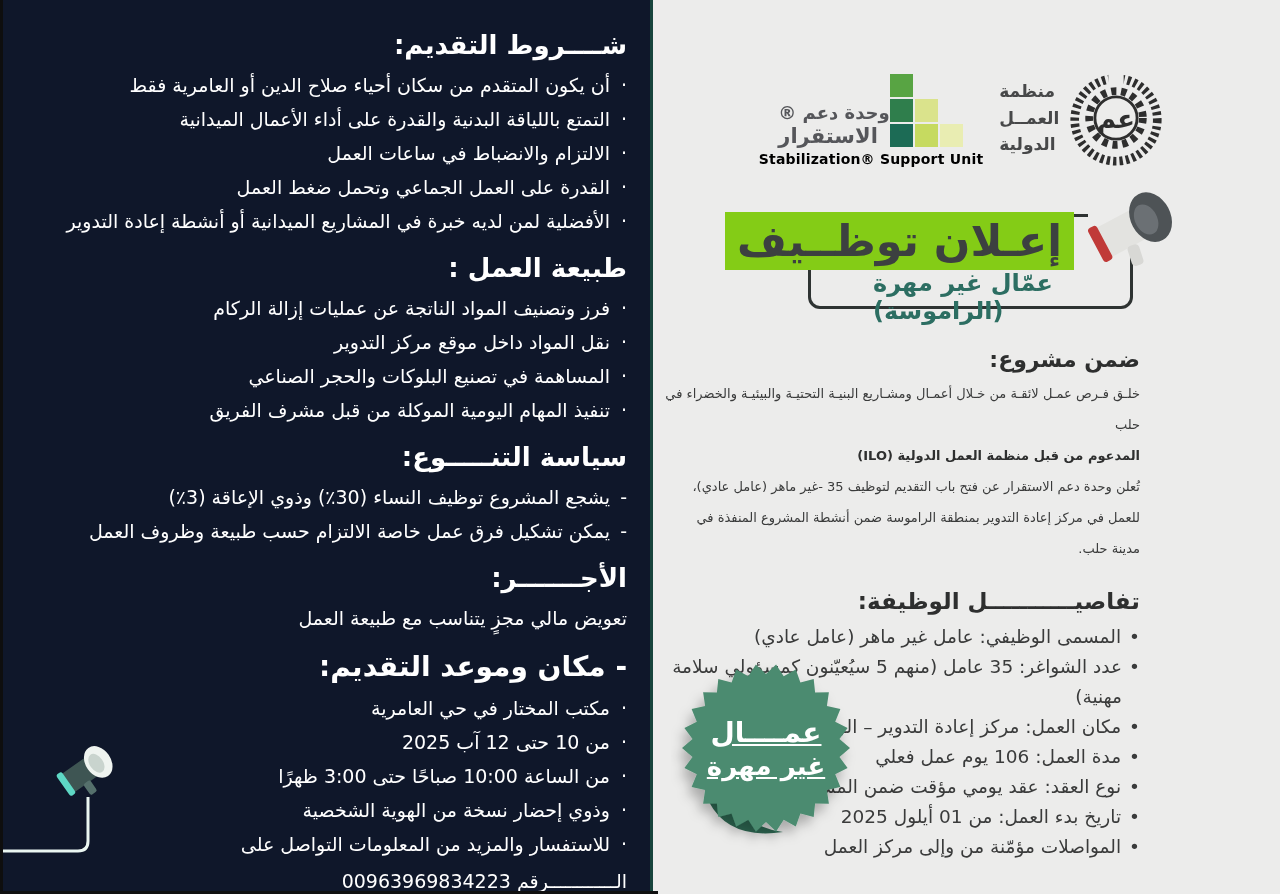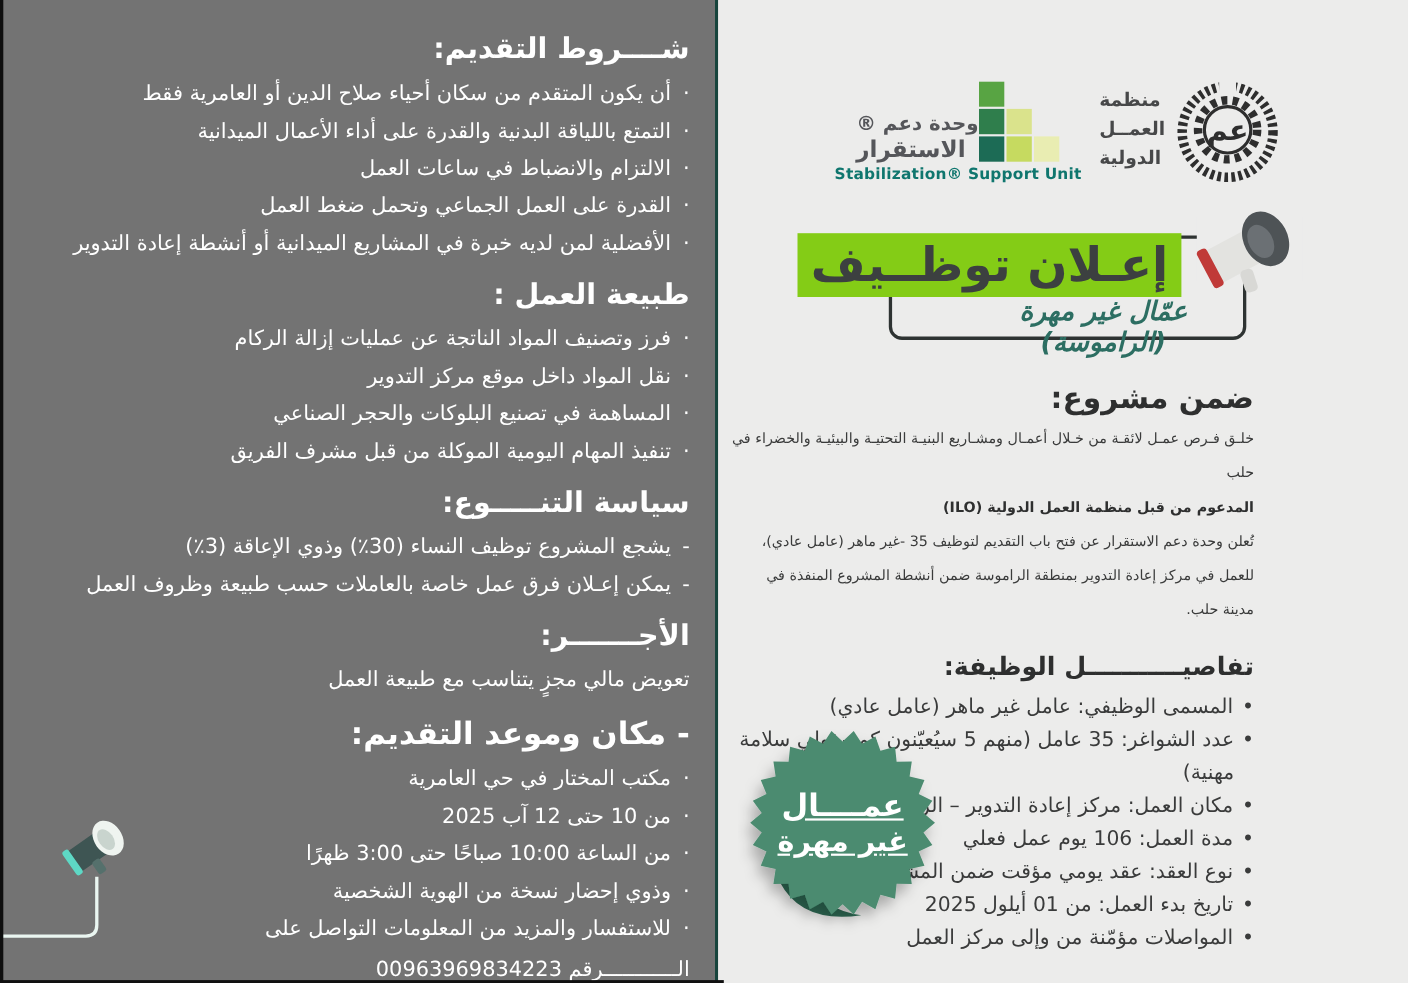--- a/index.html
+++ b/index.html
@@ -1,21 +1,21 @@
 <!DOCTYPE html>
 <html lang="ar"><head>
 <meta charset="utf-8">
 <style>
   html,body{margin:0;padding:0;background:#d8d8d6;}
   .poster{position:relative;width:1280px;height:894px;overflow:hidden;
           background:#ECECEB;font-family:"DejaVu Sans",sans-serif;}
 
   
   .left-panel{position:absolute;left:0;top:0;width:653px;height:894px;
-              background:#737373;color:#FFFFFF;direction:rtl;box-sizing:border-box;
+              background:#0f172a;color:#FFFFFF;direction:rtl;box-sizing:border-box;
               padding:30px 26px 0 30px;box-shadow:inset -3px 0 0 #17443C;}
   .lsec{margin-bottom:15px;}
   .lsec .lheading{font-size:26px;font-weight:bold;margin:0 0 8px;color:#FFFFFF;}
   .lsec.place .lheading{font-size:28px;margin-top:10px;}
   .li{display:flex;gap:9px;font-size:19px;line-height:34px;align-items:flex-start;}
   .li .mk{min-width:8px;font-size:19px;}
   .phone-line{font-size:19px;line-height:36px;margin-top:2px;}
 
   
   .left-mega{position:absolute;left:46px;top:726px;width:82px;height:84px;}
@@ -30,36 +30,36 @@
 
   .logos{display:flex;direction:rtl;justify-content:center;align-items:flex-start;
          gap:16px;padding:70px 10px 0 0;}
   .ilo{display:flex;direction:rtl;gap:9px;align-items:center;}
   .ilo-text{font-size:17px;font-weight:bold;color:#474849;line-height:1.55;text-align:left;}
   .ssu{display:flex;flex-direction:column;align-items:center;margin-top:4px;}
   .ssu-top{display:flex;direction:ltr;align-items:flex-end;gap:0;}
   .ssu-ar{direction:rtl;text-align:left;color:#55565A;}
   .ssu-ar-1{font-size:18px;font-weight:bold;line-height:1.35;}
   .ssu-ar-2{font-size:21px;font-weight:bold;line-height:1.1;}
-  .ssu-en{font-size:14px;font-weight:bold;color:#0f766e;margin-top:3px;letter-spacing:.2px;}
+  .ssu-en{font-size:14px;font-weight:bold;color:#000000;margin-top:3px;letter-spacing:.2px;}
 
   
   .title-block{position:relative;height:150px;margin-top:14px;}
   .frame{position:absolute;top:33px;right:147px;width:325px;height:95px;
          border:3.5px solid #2E3332;border-radius:12px;box-sizing:border-box;}
   .mega-bg{position:absolute;top:16px;right:96px;width:96px;height:58px;background:#ECECEB;}
   .main-title{position:absolute;top:2px;right:206px;font-size:43px;font-weight:bold;
               color:#3C4040;background:#84cc16;padding:0 12px;line-height:58px;white-space:nowrap;}
   .title-mega{position:absolute;top:0;right:98px;width:100px;height:95px;}
-  .subtitle{position:absolute;top:88px;right:147px;width:260px;text-align:center;
-            font-size:24px;font-weight:bold;color:#2C6E62;font-style:italic;}
+  .subtitle{position:absolute;top:88px;right:147px;width:260px;text-align:left;
+            font-size:24px;font-weight:bold;color:#2C6E62;}
 
   
   .right-content{padding:0 140px 0 12px;text-align:right;}
-  .sec-heading{font-size:27px;font-weight:bold;color:#2E2F2F;margin:16px 0 6px;}
+  .sec-heading{font-size:22px;font-weight:bold;color:#2E2F2F;margin:16px 0 6px;}
   .ptext{font-size:13px;line-height:31px;margin:0;}
   .ptext.bold{font-weight:bold;color:#2E2F2F;}
   .details-heading{font-size:23px;font-weight:bold;color:#2E2F2F;margin:24px 0 8px;}
   .dli{display:flex;gap:8px;font-size:18.5px;line-height:30px;align-items:flex-start;}
   .dli .mk{min-width:10px;}
 
   
   .badge{position:absolute;left:18px;top:660px;width:190px;height:192px;}
   .badge-svg{position:absolute;inset:0;}
   .badge-text{position:absolute;inset:0 0 14px 0;display:flex;flex-direction:column;
@@ -120,21 +120,21 @@
     </section>
 
     <section class="lsec">
       <h2 class="lheading">سياسة التنـــــوع:</h2>
       <div class="li">
           <span class="mk">-</span>
           <span>يشجع المشروع توظيف النساء (30٪) وذوي الإعاقة (3٪)</span>
         </div>
       <div class="li">
           <span class="mk">-</span>
-          <span>يمكن إعـلان فرق عمل خاصة بالعاملات حسب طبيعة وظروف العمل</span>
+          <span>يمكن تشكيل فرق عمل خاصة الالتزام حسب طبيعة وظروف العمل</span>
         </div>
     </section>
 
     <section class="lsec">
       <h2 class="lheading">الأجـــــــر:</h2>
       <div class="li">
           <span>تعويض مالي مجزٍ يتناسب مع طبيعة العمل</span>
         </div>
     </section>
 

